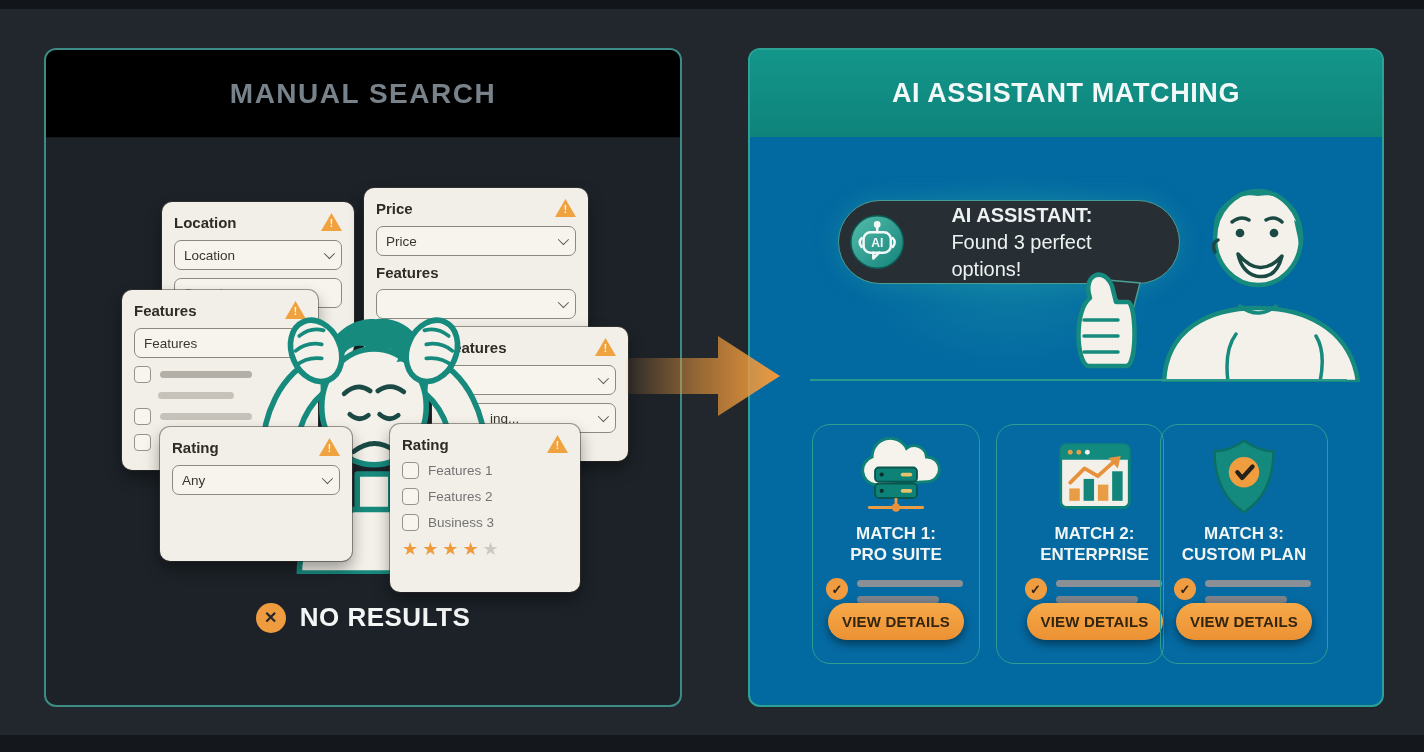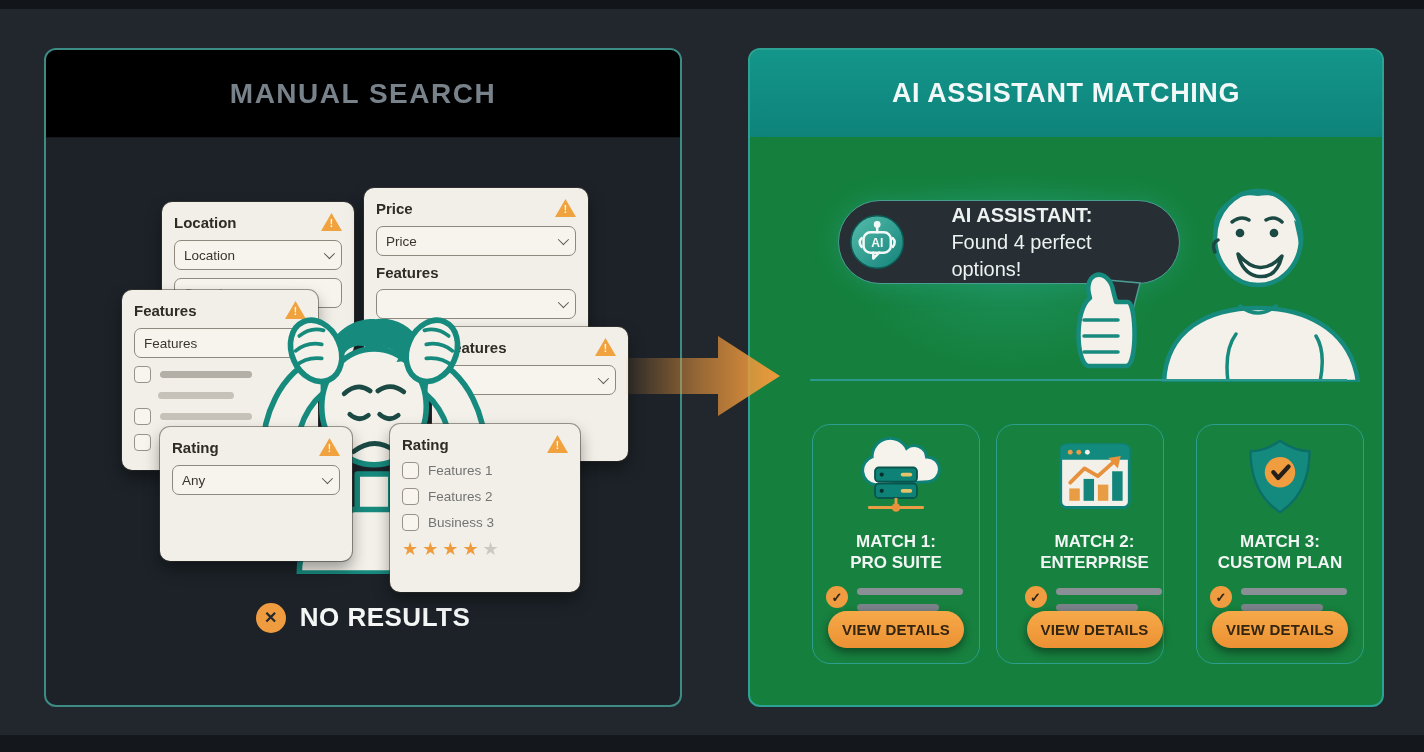--- a/index.html
+++ b/index.html
@@ -4,21 +4,21 @@
 <style>
   html,body{margin:0;padding:0;}
   body{width:1424px;height:752px;position:relative;overflow:hidden;
        background:#21272d;font-family:"Liberation Sans",sans-serif;}
   .strip-top{position:absolute;left:0;top:0;width:100%;height:9px;background:#12161a;}
   .strip-bottom{position:absolute;left:0;top:735px;width:100%;height:17px;background:#14181d;}
 
   
   .panel{position:absolute;top:48px;height:655px;border-radius:12px;overflow:hidden;}
   .panel-left{left:44px;width:634px;border:2px solid #3c8c85;background:#1c2228;}
-  .panel-right{left:748px;width:632px;border:2px solid #2ba294;background:#15803d;}
+  .panel-right{left:748px;width:632px;border:2px solid #2ba294;background:#0369a1;}
   .panel-header{height:87px;display:flex;align-items:center;justify-content:center;}
   .panel-left .panel-header{background:#000000;border-bottom:1px solid #15191d;}
   .panel-right .panel-header{background:linear-gradient(180deg,#14968b,#0e837a);}
   .ph-title-left{font-size:28px;font-weight:700;letter-spacing:1.5px;color:#78828a;}
   .ph-title-right{font-size:27px;font-weight:700;letter-spacing:.6px;color:#f2f8f7;}
 
   
   .fcard{position:absolute;background:#f2efe8;border-radius:10px;padding:11px 12px;
          box-shadow:0 8px 16px rgba(0,0,0,.38),0 0 0 1px rgba(70,66,58,.5);}
   .fcard-head{display:flex;justify-content:space-between;align-items:center;margin-bottom:9px;}
@@ -62,22 +62,22 @@
           background:#272e34;border:1.5px solid #4a9d92;display:flex;align-items:center;
           padding:0 18px 0 10px;box-shadow:0 0 26px rgba(45,180,165,.30);gap:32px;}
   .bubble-tail{position:absolute;left:344px;top:228px;}
   .bubble-text{margin-left:14px;color:#edf2f1;font-size:20px;line-height:27px;}
   .bubble-line1{font-weight:600;}
   .divider{position:absolute;left:60px;top:329px;width:537px;height:2px;background:#2b9a8d;}
 
   .match-card{position:absolute;top:374px;width:168px;height:240px;border:1.5px solid #2d9e90;
               border-radius:18px;display:flex;flex-direction:column;align-items:center;
               padding-top:12px;box-sizing:border-box;background:rgba(255,255,255,0.01);}
-  .mc-1{left:62px;} .mc-2{left:246px;padding-left:29px;} .mc-3{left:446px;}
-  .match-title{margin-top:14px;text-align:center;font-weight:700;font-size:17px;
+  .mc-1{left:62px;} .mc-2{left:246px;padding-left:29px;} .mc-3{left:410px;}
+  .match-title{margin-top:6px;text-align:center;font-weight:700;font-size:17px;
                line-height:21px;color:#f1f5f4;}
   .feat-row{margin-top:13px;display:flex;gap:9px;align-items:flex-start;width:140px;}
   .check-circle{width:22px;height:22px;border-radius:50%;background:#f09c40;color:#2f2519;
                 font-weight:700;font-size:13px;display:flex;align-items:center;
                 justify-content:center;flex:none;}
   .bars{padding-top:2px;}
   .bars .b1{width:106px;height:7px;border-radius:4px;background:#8a9096;}
   .bars .b2{width:82px;height:7px;border-radius:4px;background:#7b828a;margin-top:9px;}
   .view-btn{margin-top:0;width:136px;height:37px;border:none;border-radius:19px;
             background:linear-gradient(180deg,#f6a948,#ec9134);color:#33250f;font-weight:700;
@@ -159,20 +159,24 @@
 
   <div class="fcard" style="left:386px;top:277px;width:172px;height:112px;z-index:2;">
     <div class="fcard-head">
       <span class="fcard-title">Features</span>
       <span class="warn">
           <span class="warn-mark">!</span>
         </span>
     </div>
     <div class="dropdown">
       <span></span>
+      <span class="chev"></span>
+    </div>
+    <div class="dropdown">
+      <span style="padding-left:36px;">ing...</span>
       <span class="chev"></span>
     </div>
   </div>
 
   <svg style="position:absolute;left:188px;top:214px;z-index:3;" width="280" height="310" viewBox="0 0 300 330">
     <g stroke="#178a7e" stroke-width="6" stroke-linecap="round" stroke-linejoin="round">
 
       <path d="M92,98 C50,114 26,164 32,214 C36,254 58,284 88,298 L112,268 C84,254 68,228 68,198 C68,166 86,138 114,126 Z" fill="#f4f1ea"></path>
       <path d="M208,98 C250,114 274,164 268,214 C264,254 242,284 212,298 L188,268 C216,254 232,228 232,198 C232,166 214,138 186,126 Z" fill="#f4f1ea"></path>
 
@@ -286,21 +290,21 @@
         <line x1="29" y1="19" x2="29" y2="13"></line>
         <circle cx="29" cy="11" r="2.2" fill="#f2f8f6"></circle>
         <path d="M13,25 q-4,4 0,9"></path>
         <path d="M45,25 q4,4 0,9"></path>
         <path d="M25,40 l0,6 l6,-6"></path>
       </g>
       <text x="29" y="34" text-anchor="middle" font-size="12.5" font-weight="bold" fill="#f2f8f6" font-family="Liberation Sans, sans-serif">AI</text>
     </svg>
     <div class="bubble-text">
       <div class="bubble-line1">AI ASSISTANT:</div>
-      <div class="bubble-line2">Found 4 perfect options!</div>
+      <div class="bubble-line2">Found 3 perfect options!</div>
     </div>
   </div>
   <svg class="bubble-tail" width="50" height="40" viewBox="0 0 50 40">
     <path d="M2,1 L46,5 L38,36 Z" fill="#272e34" stroke="#4a9d92" stroke-width="1.5"></path>
   </svg>
 
   <svg style="position:absolute;left:282px;top:120px;" width="330" height="212" viewBox="0 0 330 212">
     <g stroke="#178a7e" stroke-width="4.5" stroke-linecap="round" stroke-linejoin="round">
 
       <path d="M132,212 C134,160 176,138 226,138 C282,138 320,166 326,212 Z" fill="#f4f1ea"></path>

